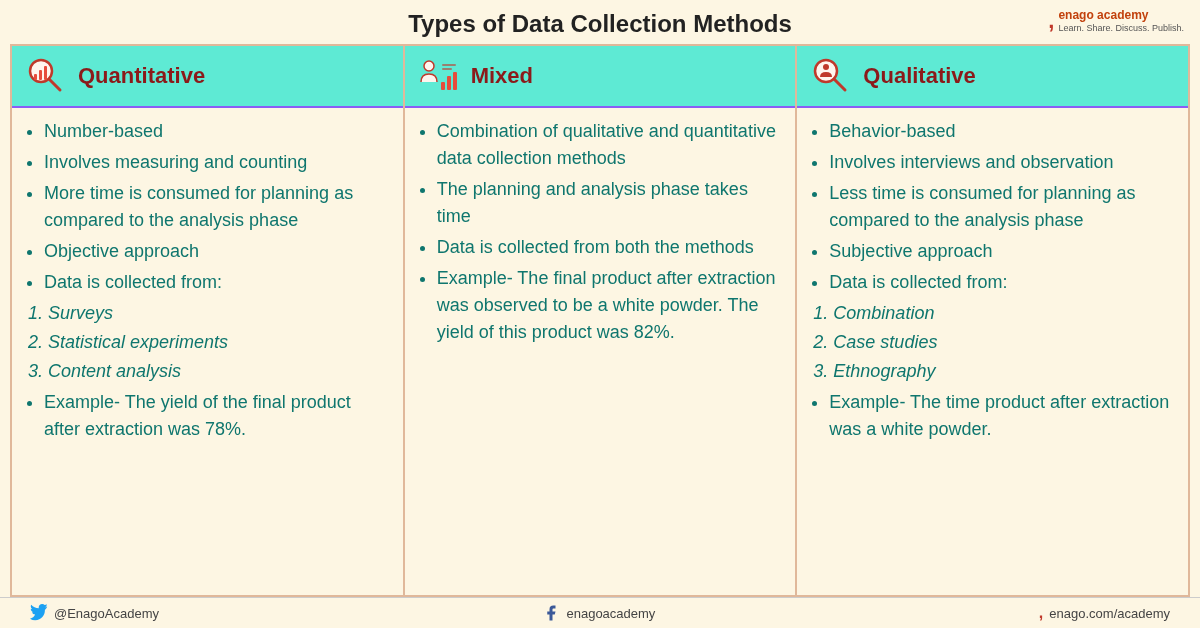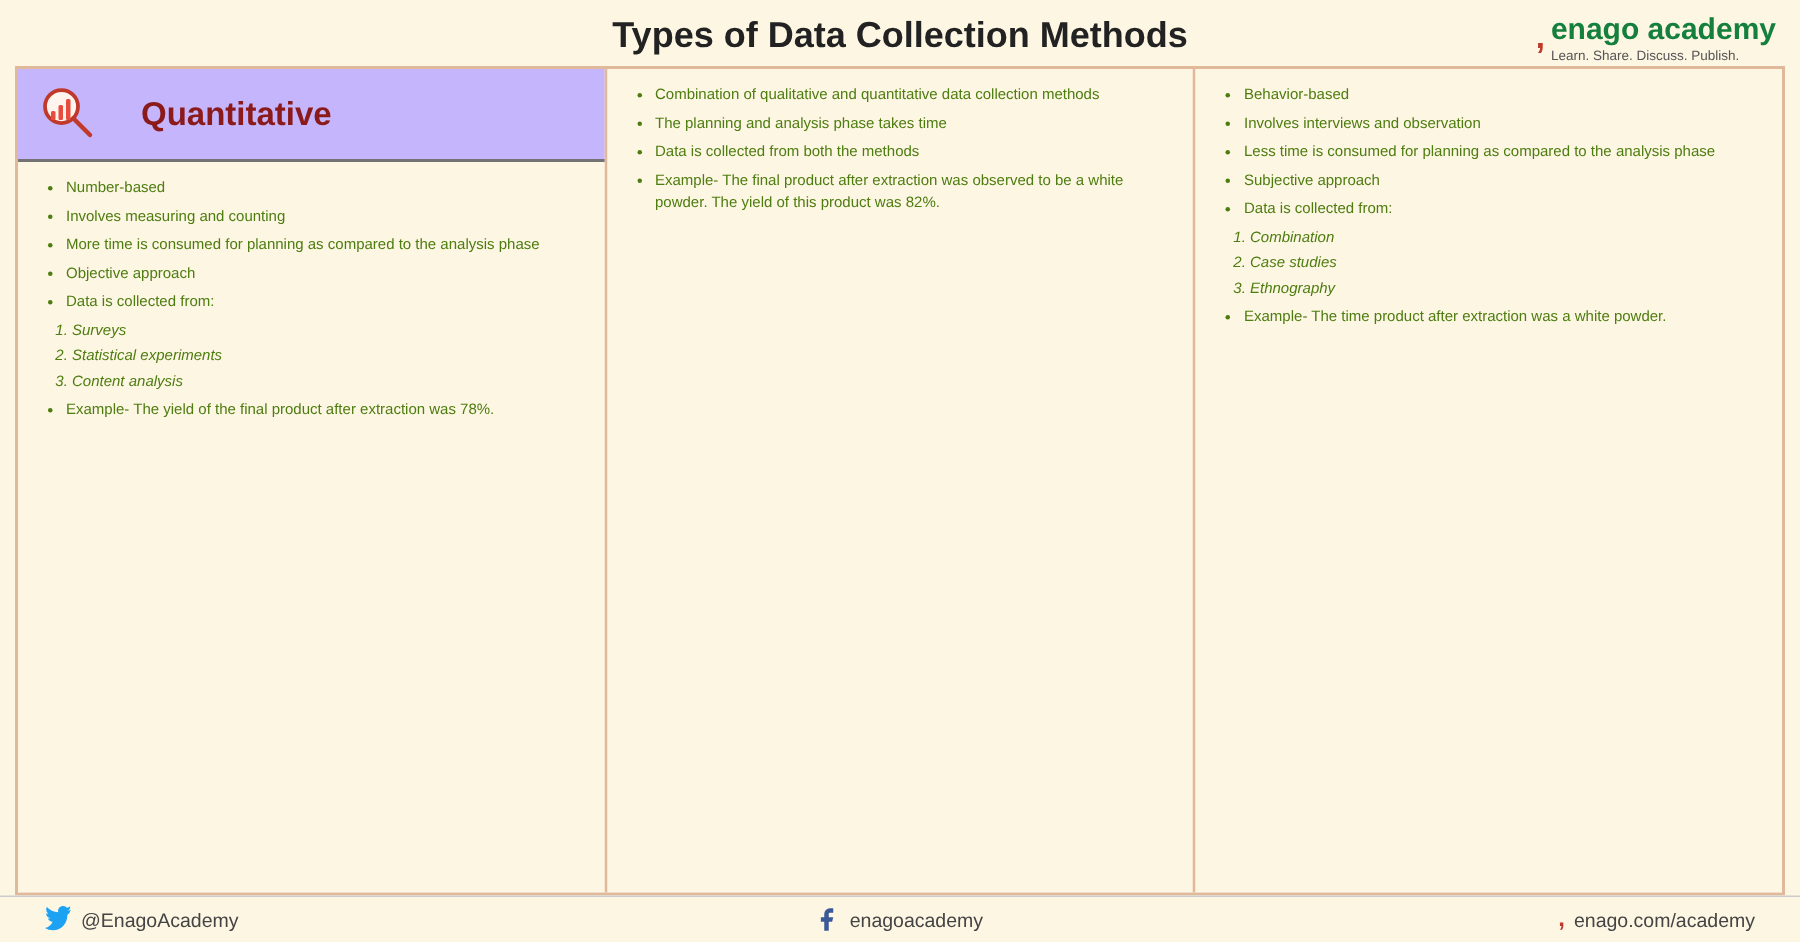--- a/index.html
+++ b/index.html
@@ -73,45 +73,45 @@
       display: flex;
       flex-direction: column;
       border-right: 2px solid #e0b89a;
     }
     .col:last-child {
       border-right: none;
     }
 
     
     .col-header {
-      background: #c4b5fd;
+      background: #5eead4;
       padding: 8px 12px;
       display: flex;
       align-items: center;
-      gap: 26px;
-      border-bottom: 2px solid #737373;
+      gap: 10px;
+      border-bottom: 2px solid #8b5cf6;
     }
     .col-header-title {
       font-size: 22px;
       font-weight: bold;
       color: #8B1a1a;
     }
 
     
     .col-icon {
       width: 44px;
       height: 44px;
       flex-shrink: 0;
     }
 
     
     .col-body {
       padding: 10px 14px;
-      font-size: 10px;
-      color: #4d7c0f;
+      font-size: 18px;
+      color: #0f766e;
       line-height: 1.5;
       flex: 1;
       background: #fdf6e3;
     }
 
     .col-body ul {
       list-style: disc;
       padding-left: 18px;
       margin-bottom: 4px;
     }
@@ -152,21 +152,21 @@
 </head>
 <body>
 
 <div class="page-wrapper">
 
   <div class="header">
     <h1 class="main-title">Types of Data Collection Methods</h1>
     <div class="logo">
       <span class="logo-comma">,</span>
       <div class="logo-text">
-        <span style="font-size:20px;color:#15803d;font-weight:bold;">enago academy</span>
+        <span style="font-size:12px;color:#c2410c;font-weight:bold;">enago academy</span>
         <span>Learn. Share. Discuss. Publish.</span>
       </div>
     </div>
   </div>
 
   <div class="columns">
 
     <div class="col">
       <div class="col-header">
 
@@ -192,31 +192,58 @@
           <li>Statistical experiments</li>
           <li>Content analysis</li>
         </ol>
         <ul>
           <li>Example- The yield of the final product after extraction was 78%.</li>
         </ul>
       </div>
     </div>
 
     <div class="col">
+      <div class="col-header">
+
+        <svg class="col-icon" viewBox="0 0 44 44" fill="none" xmlns="http://www.w3.org/2000/svg">
+
+          <circle cx="12" cy="12" r="5" fill="#fff5ee" stroke="#c0392b" stroke-width="1.5"></circle>
+          <path d="M4 28 Q4 20 12 20 Q20 20 20 28" stroke="#c0392b" stroke-width="1.5" fill="#fff5ee"></path>
+
+          <rect x="24" y="28" width="4" height="8" fill="#e74c3c" rx="1"></rect>
+          <rect x="30" y="22" width="4" height="14" fill="#e74c3c" rx="1"></rect>
+          <rect x="36" y="18" width="4" height="18" fill="#e74c3c" rx="1"></rect>
+
+          <rect x="25" y="10" width="14" height="2" rx="1" fill="#c0392b" opacity="0.6"></rect>
+          <rect x="25" y="14" width="10" height="2" rx="1" fill="#c0392b" opacity="0.6"></rect>
+        </svg>
+        <span class="col-header-title">Mixed</span>
+      </div>
       <div class="col-body">
         <ul>
           <li>Combination of qualitative and quantitative data collection methods</li>
           <li>The planning and analysis phase takes time</li>
           <li>Data is collected from both the methods</li>
           <li>Example- The final product after extraction was observed to be a white powder. The yield of this product was 82%.</li>
         </ul>
       </div>
     </div>
 
     <div class="col">
+      <div class="col-header">
+
+        <svg class="col-icon" viewBox="0 0 44 44" fill="none" xmlns="http://www.w3.org/2000/svg">
+          <circle cx="17" cy="17" r="11" stroke="#c0392b" stroke-width="2.5" fill="#fff5ee"></circle>
+          <line x1="25" y1="25" x2="36" y2="36" stroke="#c0392b" stroke-width="3" stroke-linecap="round"></line>
+
+          <circle cx="17" cy="13" r="3" fill="#c0392b"></circle>
+          <path d="M11 23 Q11 18 17 18 Q23 18 23 23" fill="#c0392b"></path>
+        </svg>
+        <span class="col-header-title">Qualitative</span>
+      </div>
       <div class="col-body">
         <ul>
           <li>Behavior-based</li>
           <li>Involves interviews and observation</li>
           <li>Less time is consumed for planning as compared to the analysis phase</li>
           <li>Subjective approach</li>
           <li>Data is collected from:</li>
         </ul>
         <ol>
           <li>Combination</li>

